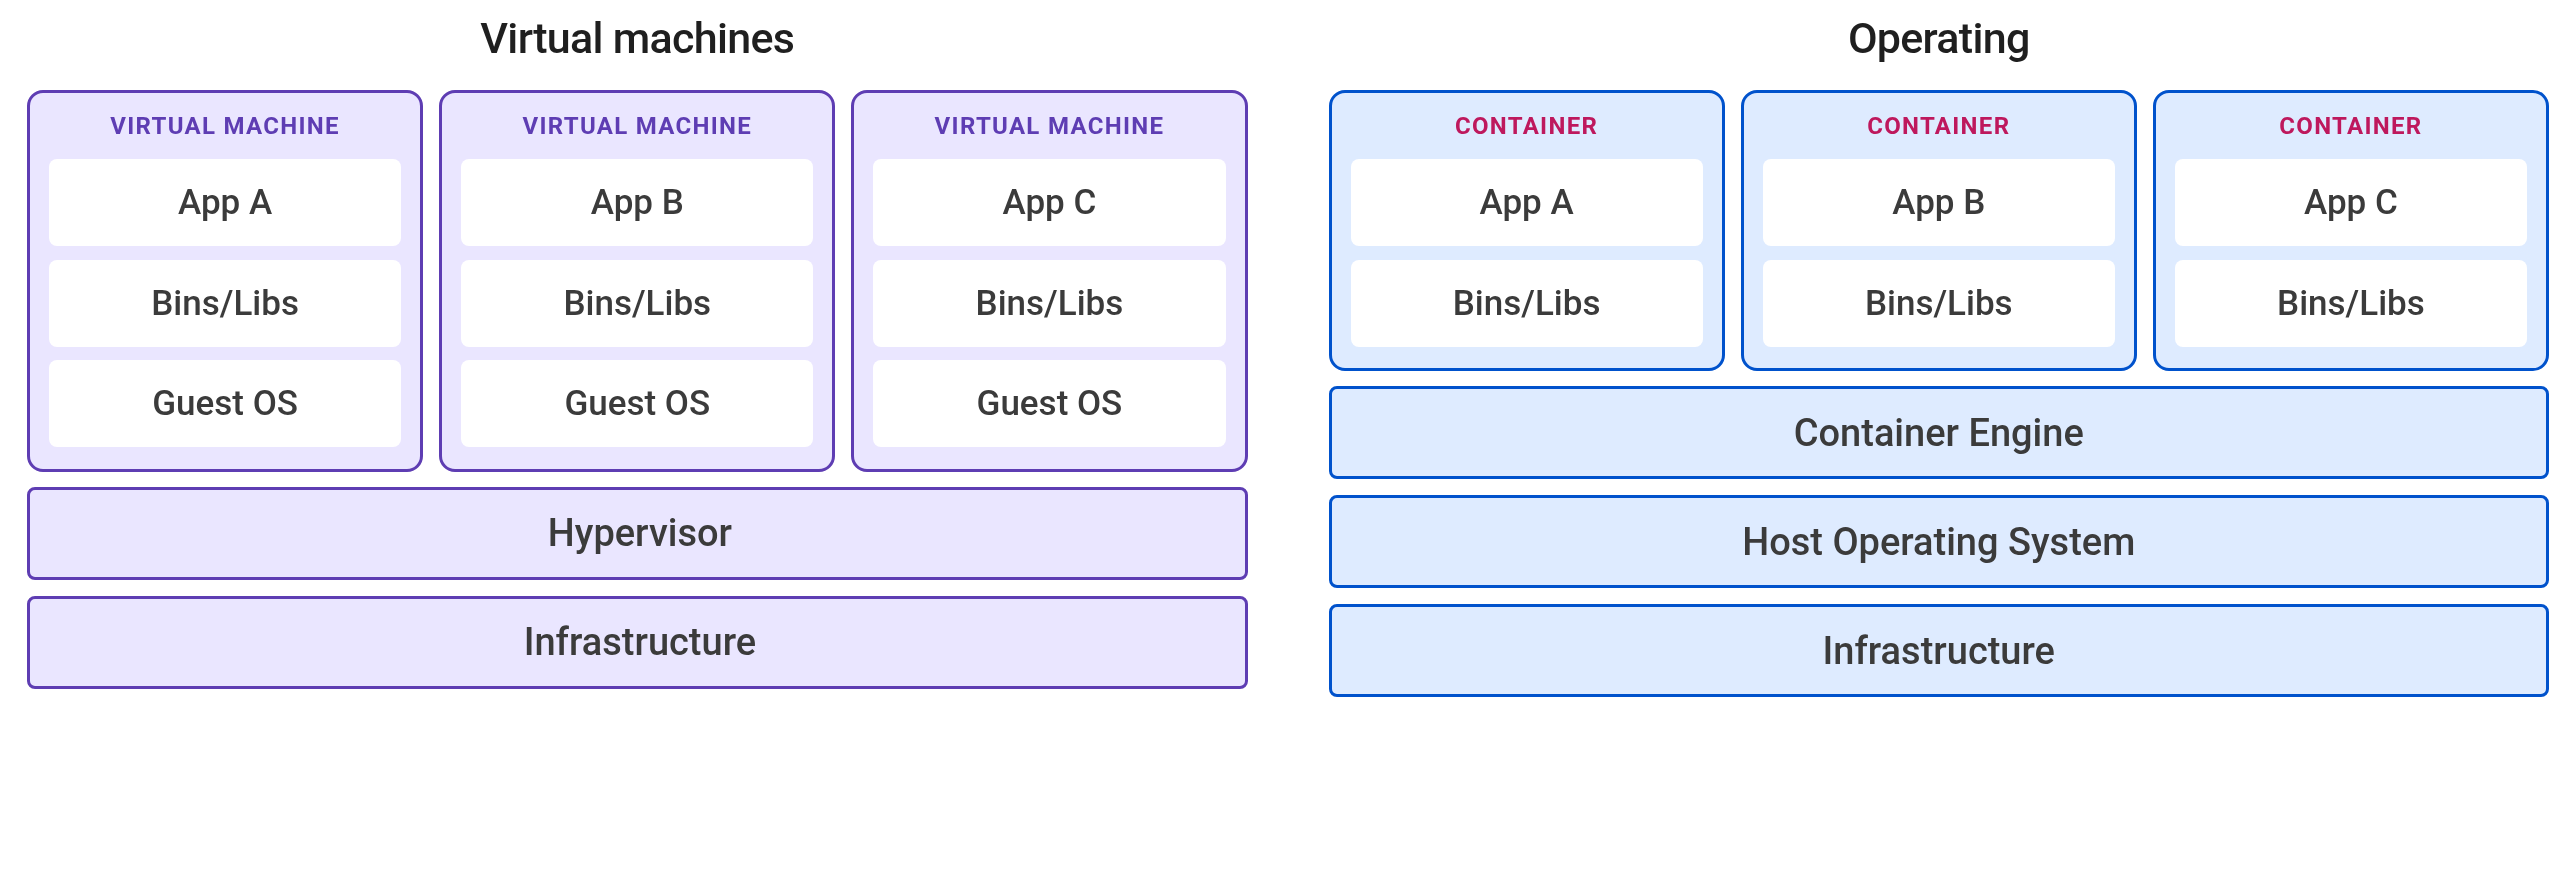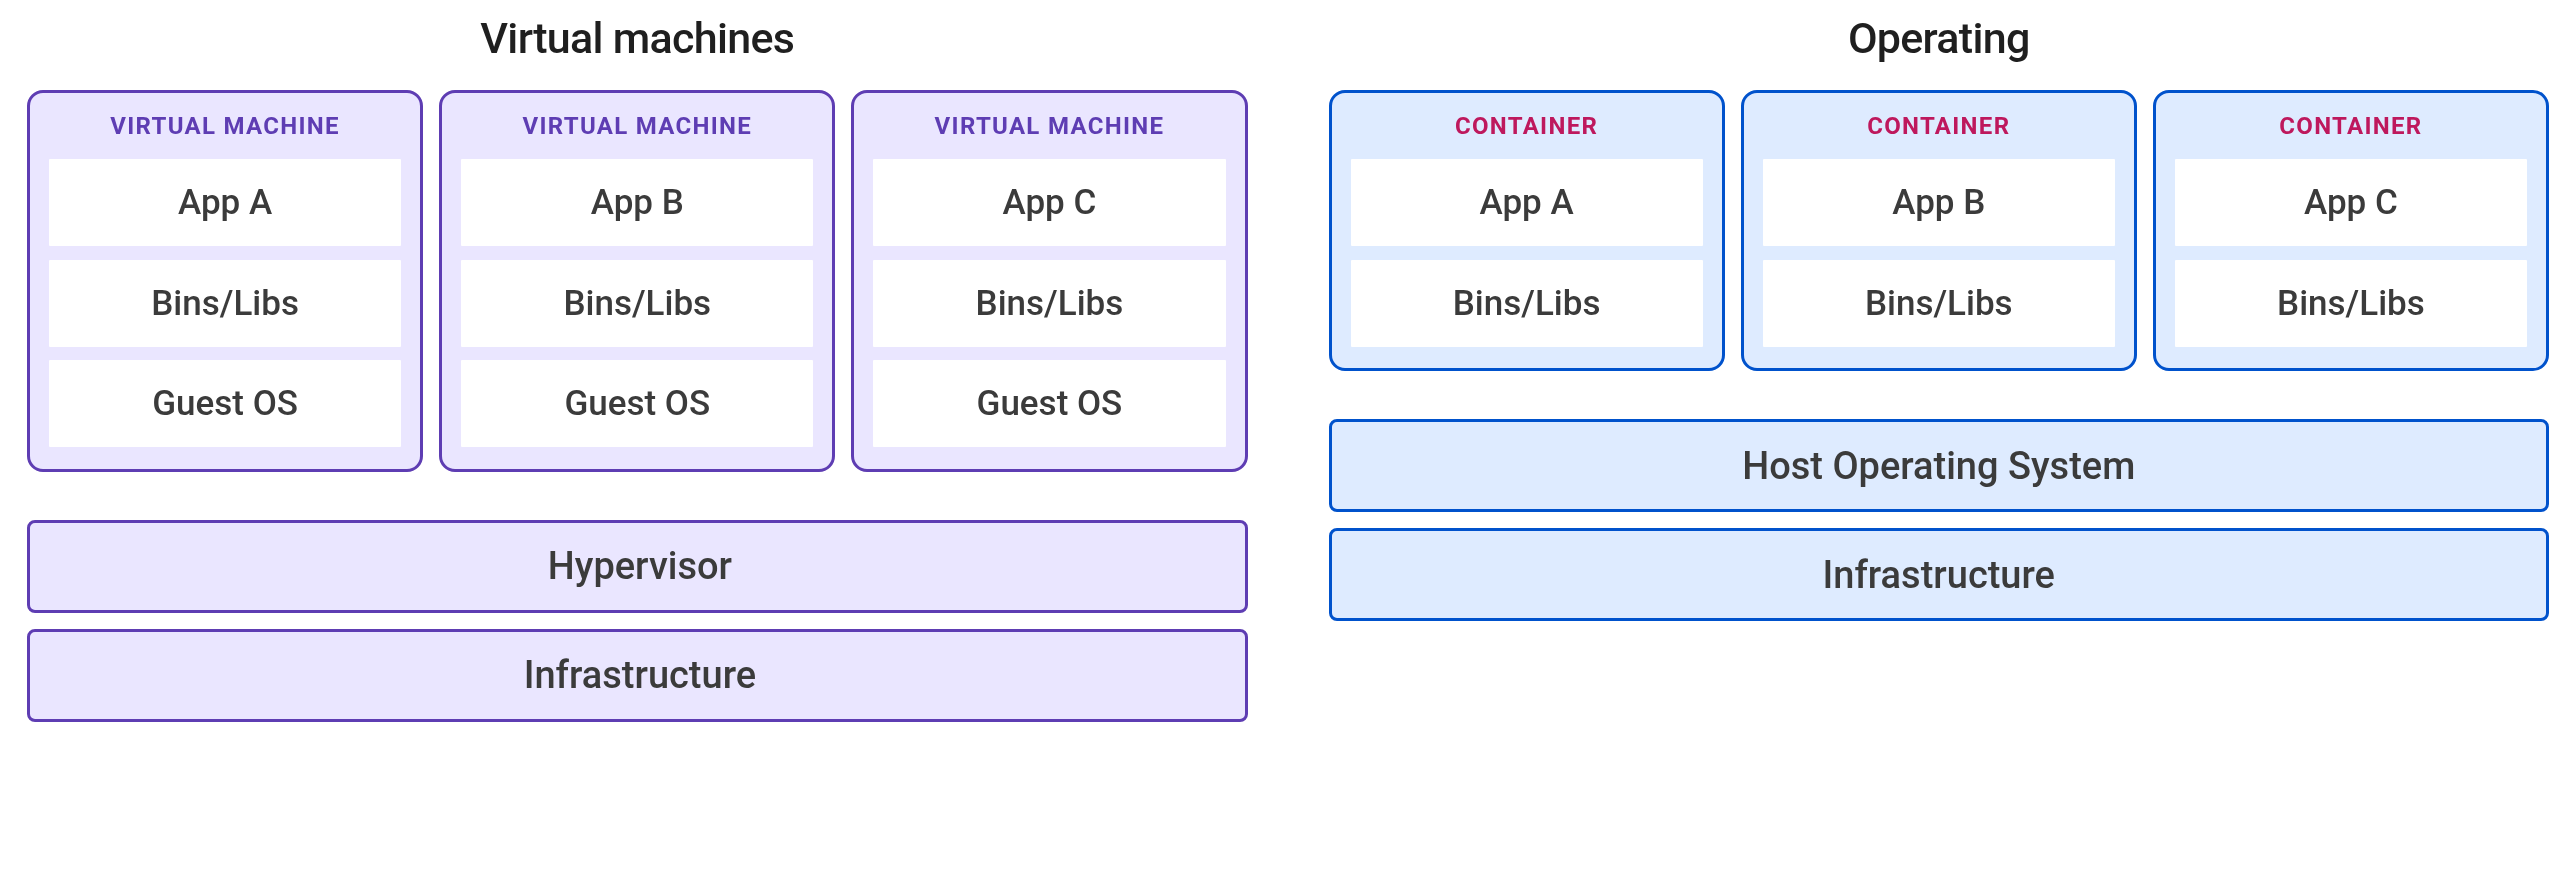--- a/index.html
+++ b/index.html
@@ -27,21 +27,21 @@
     font-weight: 500;
     color: #1f1f1f;
     text-align: center;
     margin-bottom: 27px;
     letter-spacing: -0.7px;
   }
   .boxes-row {
     display: flex;
     flex-direction: row;
     gap: 16px;
-    margin-bottom: 48px;
+    margin-bottom: 15px;
   }
   .unit {
     flex: 1;
     border-radius: 16px;
     padding: 19px 19px 21.5px 19px;
   }
   .unit-purple {
     background: #EAE6FF;
     border: 3.4px solid #5E3DB3;
   }
@@ -53,21 +53,21 @@
     font-size: 24px;
     font-weight: 700;
     letter-spacing: 1.3px;
     text-align: center;
     margin-bottom: 19px;
   }
   .unit-purple .unit-header { color: #5E3DB3; }
   .unit-blue .unit-header { color: #be185d; }
   .inner-box {
     background: #ffffff;
-    border-radius: 1px;
+    border-radius: 8px;
     text-align: center;
     font-size: 35px;
     font-weight: 500;
     color: #3b3b3b;
     padding: 23px 6.7px;
     margin-bottom: 13.4px;
   }
   .inner-box:last-child { margin-bottom: 0; }
   .stack {
     display: flex;
@@ -143,19 +143,20 @@
         <div class="inner-box">Bins/Libs</div>
       </div>
       <div class="unit unit-blue">
         <div class="unit-header">CONTAINER</div>
         <div class="inner-box">App C</div>
         <div class="inner-box">Bins/Libs</div>
       </div>
     </div>
 
     <div class="stack">
+      <div class="layer layer-blue">Container Engine</div>
       <div class="layer layer-blue">Host Operating System</div>
       <div class="layer layer-blue">Infrastructure</div>
     </div>
   </div>
 
 </div>
 
 
 </body></html>

